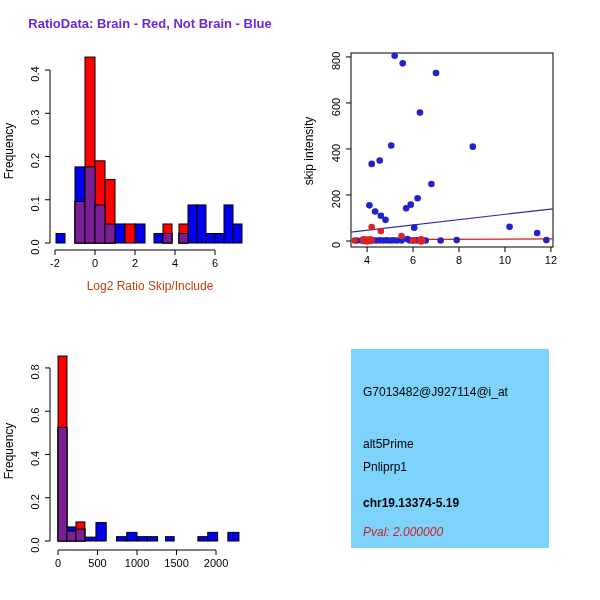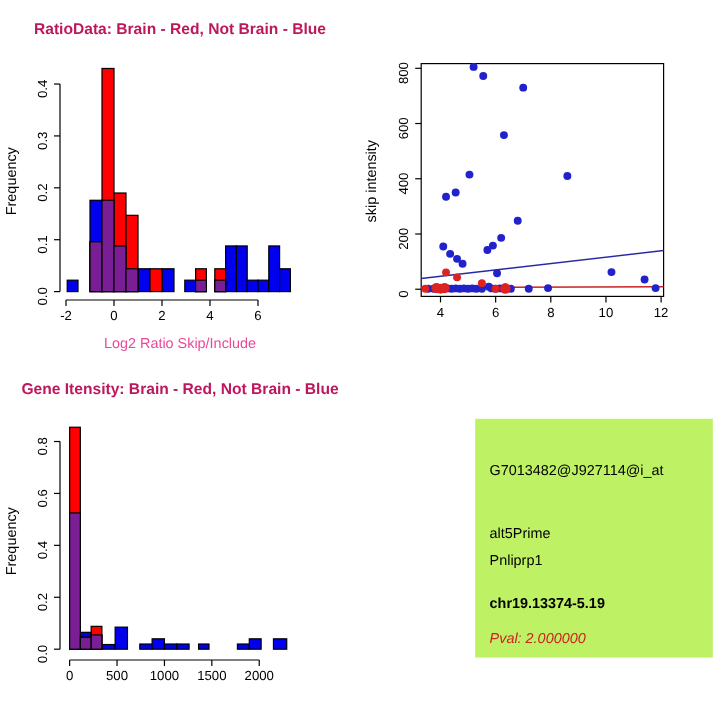--- a/index.html
+++ b/index.html
@@ -1,23 +1,23 @@
 <!DOCTYPE html>
 <html><head>
 <meta charset="utf-8">
 <style>
   html,body{margin:0;padding:0;background:#ffffff;}
   #app{position:relative;width:600px;height:600px;background:#ffffff;overflow:hidden;
        font-family:"Liberation Sans", sans-serif;}
   .panel{position:absolute;width:300px;height:300px;}
   .panel svg{position:absolute;left:0;top:0;}
   .chart-title{position:absolute;left:0;top:16px;width:100%;text-align:center;
-       font-size:13px;font-weight:bold;color:#be185d;letter-spacing:0px;}
+       font-size:13px;font-weight:bold;color:#6d28d9;letter-spacing:0px;}
   .xlabel{position:absolute;left:0;top:279px;width:100%;text-align:center;
-       font-size:12px;color:#ec4899;}
+       font-size:12px;color:#c2410c;}
   .ylabel{position:absolute;left:-136px;top:144px;width:290px;text-align:center;
        font-size:12px;color:#000;transform:rotate(-90deg);}
   .info-box{position:absolute;left:51px;top:49px;width:198px;height:199px;}
   .info-line{position:absolute;left:12px;font-size:12px;color:#000;white-space:nowrap;}
 </style>
 </head>
 <body>
 
 <div id="app">
 
@@ -196,26 +196,25 @@
         <text x="39" y="245" text-anchor="middle" font-size="11" fill="#000" transform="rotate(-90 39 245)">0.0</text>
         <line x1="50" y1="197.7318757192175" x2="45" y2="197.7318757192175" stroke="#000000"></line>
         <text x="39" y="201.7318757192175" text-anchor="middle" font-size="11" fill="#000" transform="rotate(-90 39 201.7318757192175)">0.2</text>
         <line x1="50" y1="154.46375143843497" x2="45" y2="154.46375143843497" stroke="#000000"></line>
         <text x="39" y="158.46375143843497" text-anchor="middle" font-size="11" fill="#000" transform="rotate(-90 39 158.46375143843497)">0.4</text>
         <line x1="50" y1="111.19562715765247" x2="45" y2="111.19562715765247" stroke="#000000"></line>
         <text x="39" y="115.19562715765247" text-anchor="middle" font-size="11" fill="#000" transform="rotate(-90 39 115.19562715765247)">0.6</text>
         <line x1="50" y1="67.92750287686994" x2="45" y2="67.92750287686994" stroke="#000000"></line>
         <text x="39" y="71.92750287686994" text-anchor="middle" font-size="11" fill="#000" transform="rotate(-90 39 71.92750287686994)">0.8</text>
       </svg>
-    <div class="chart-title">Gene Itensity: Brain - Red, Not Brain - Blue</div>
     <div class="ylabel">Frequency</div>
   </div>
 
   <div class="panel" style="left:300px;top:300px;">
-    <div class="info-box" id="info-box" style="background: #bef264; margin-left: 45px;">
+    <div class="info-box" id="info-box" style="background: #7dd3fc;">
       <div class="info-line" style="top:36px;">G7013482@J927114@i_at</div>
       <div class="info-line" style="top:88px;">alt5Prime</div>
       <div class="info-line" style="top:111px;">Pnliprp1</div>
       <div class="info-line" style="top:147px;font-weight:bold;">chr19.13374-5.19</div>
       <div class="info-line" id="pval-line" style="top: 176px; color: rgb(204, 34, 34); font-style: italic;">Pval: 2.000000</div>
     </div>
   </div>
 
 </div>
 

